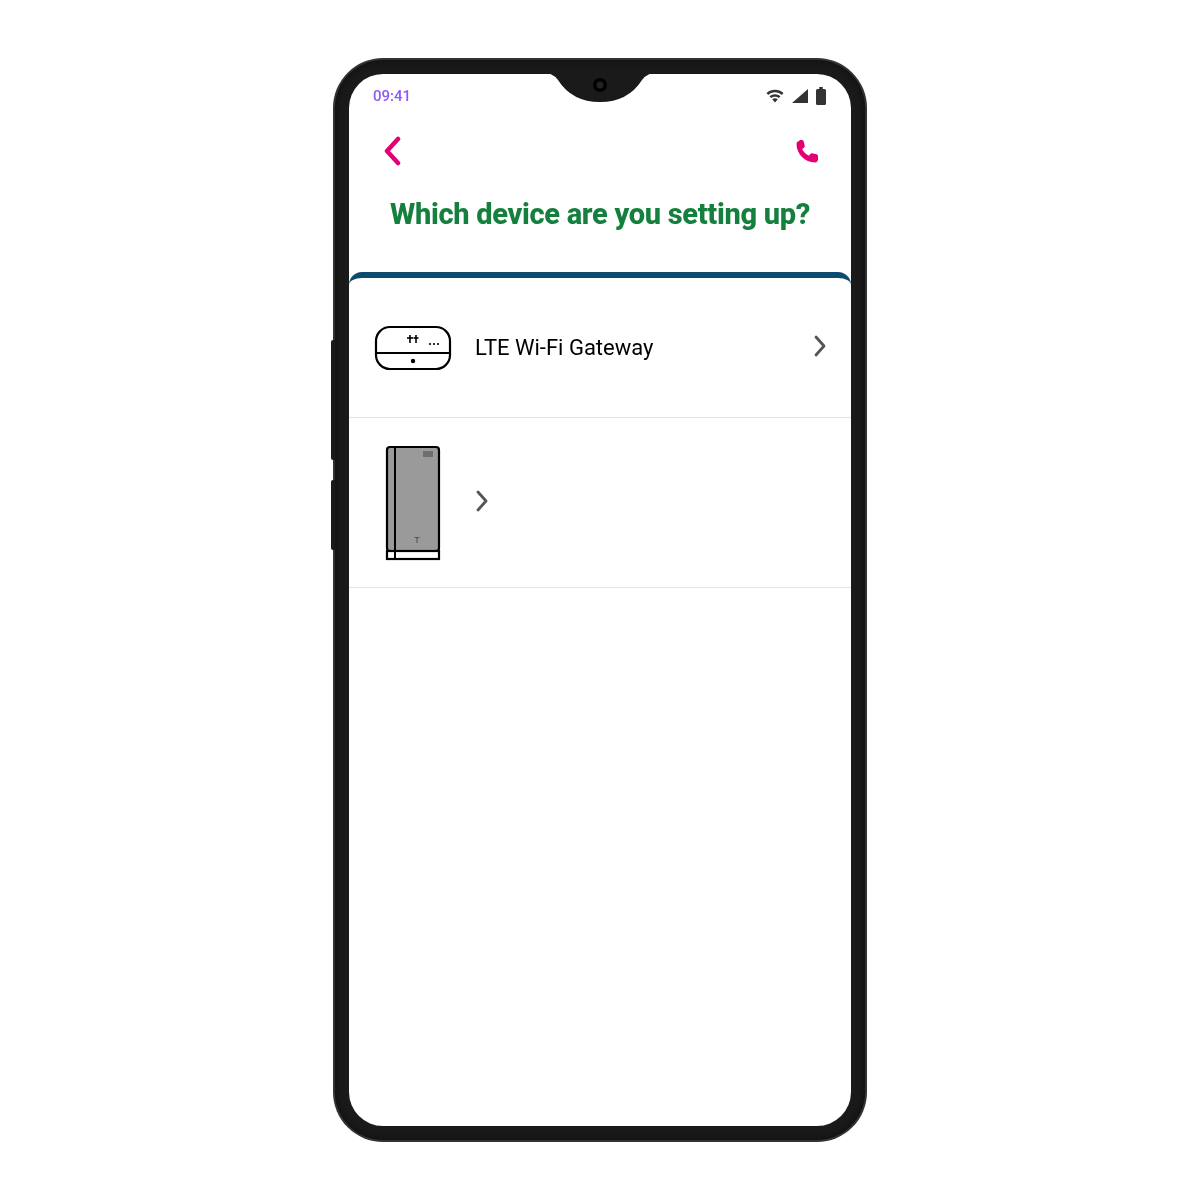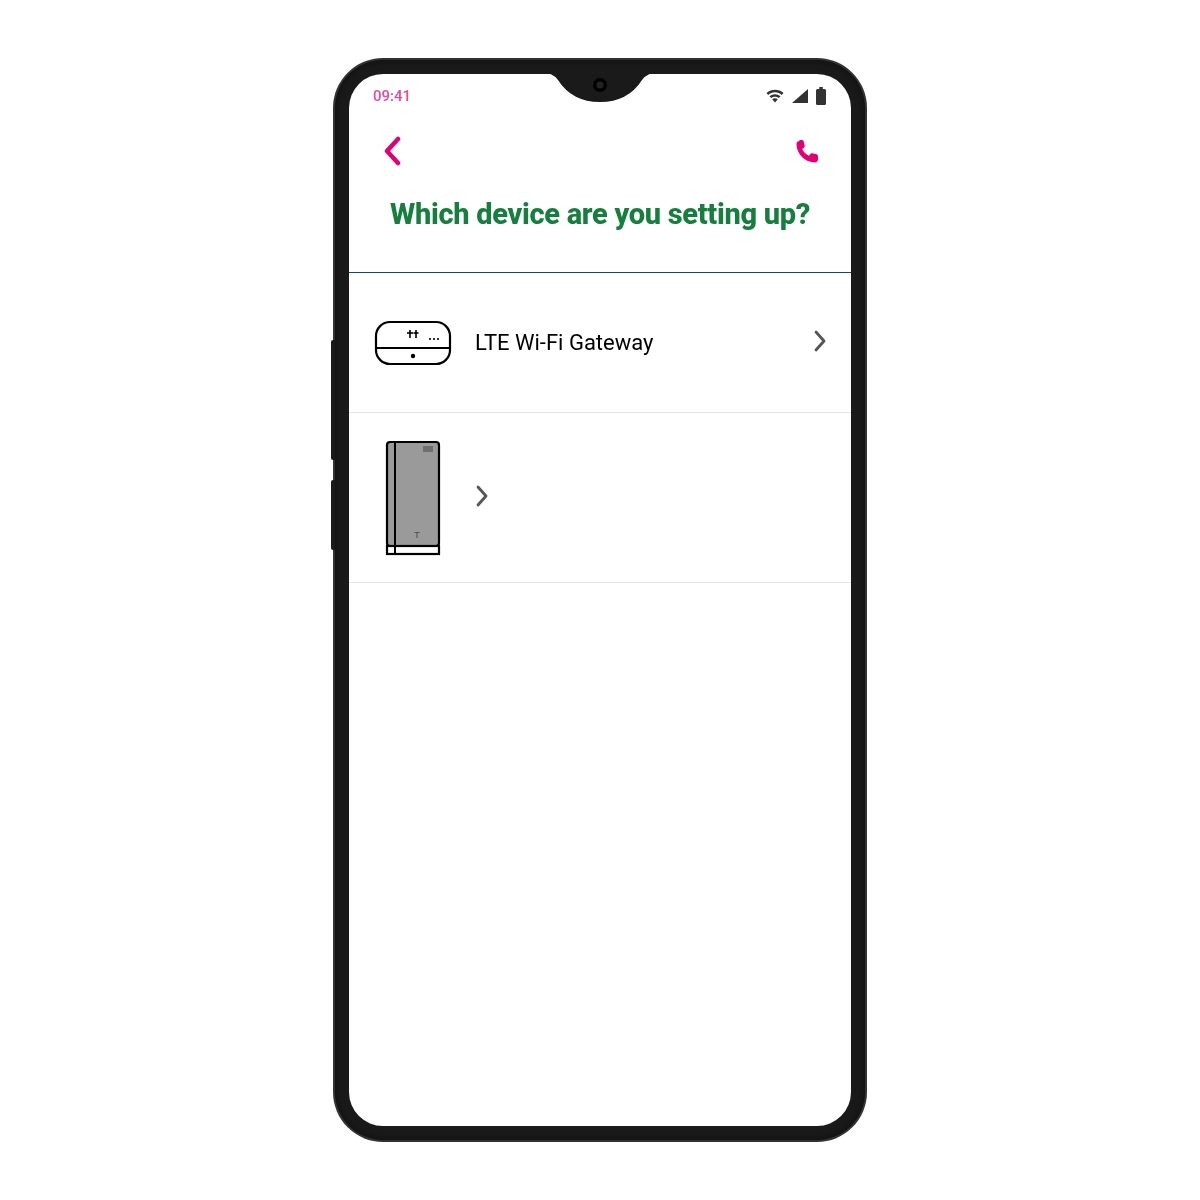--- a/index.html
+++ b/index.html
@@ -53,21 +53,21 @@
       pointer-events: none;
     }
     .notch-wrap svg { display: block; }
     .status-bar {
       height: 44px;
       display: flex;
       align-items: center;
       justify-content: space-between;
       padding: 0 24px;
       font-size: 15px;
-      color: #ec4899;
+      color: #8b5cf6;
       font-weight: 500;
     }
     .status-right {
       display: flex;
       align-items: center;
       gap: 6px;
     }
     .status-right svg { display: block; }
     .nav-bar {
       height: 70px;
@@ -87,21 +87,22 @@
     .page-title {
       text-align: center;
       font-size: 29px;
       font-weight: 800;
       color: #15803d;
       line-height: 1.25;
       padding: 8px 40px 40px 40px;
       letter-spacing: -0.3px;
     }
     .list {
-      border-top: 1px solid #0c4a6e;
+      border-top: 6px solid #0c4a6e;
+      border-radius: 13px;
     }
     .list-item {
       display: flex;
       align-items: center;
       padding: 24px 24px;
       border-bottom: 1px solid #e4e4e4;
       cursor: pointer;
       min-height: 140px;
       gap: 22px;
     }

